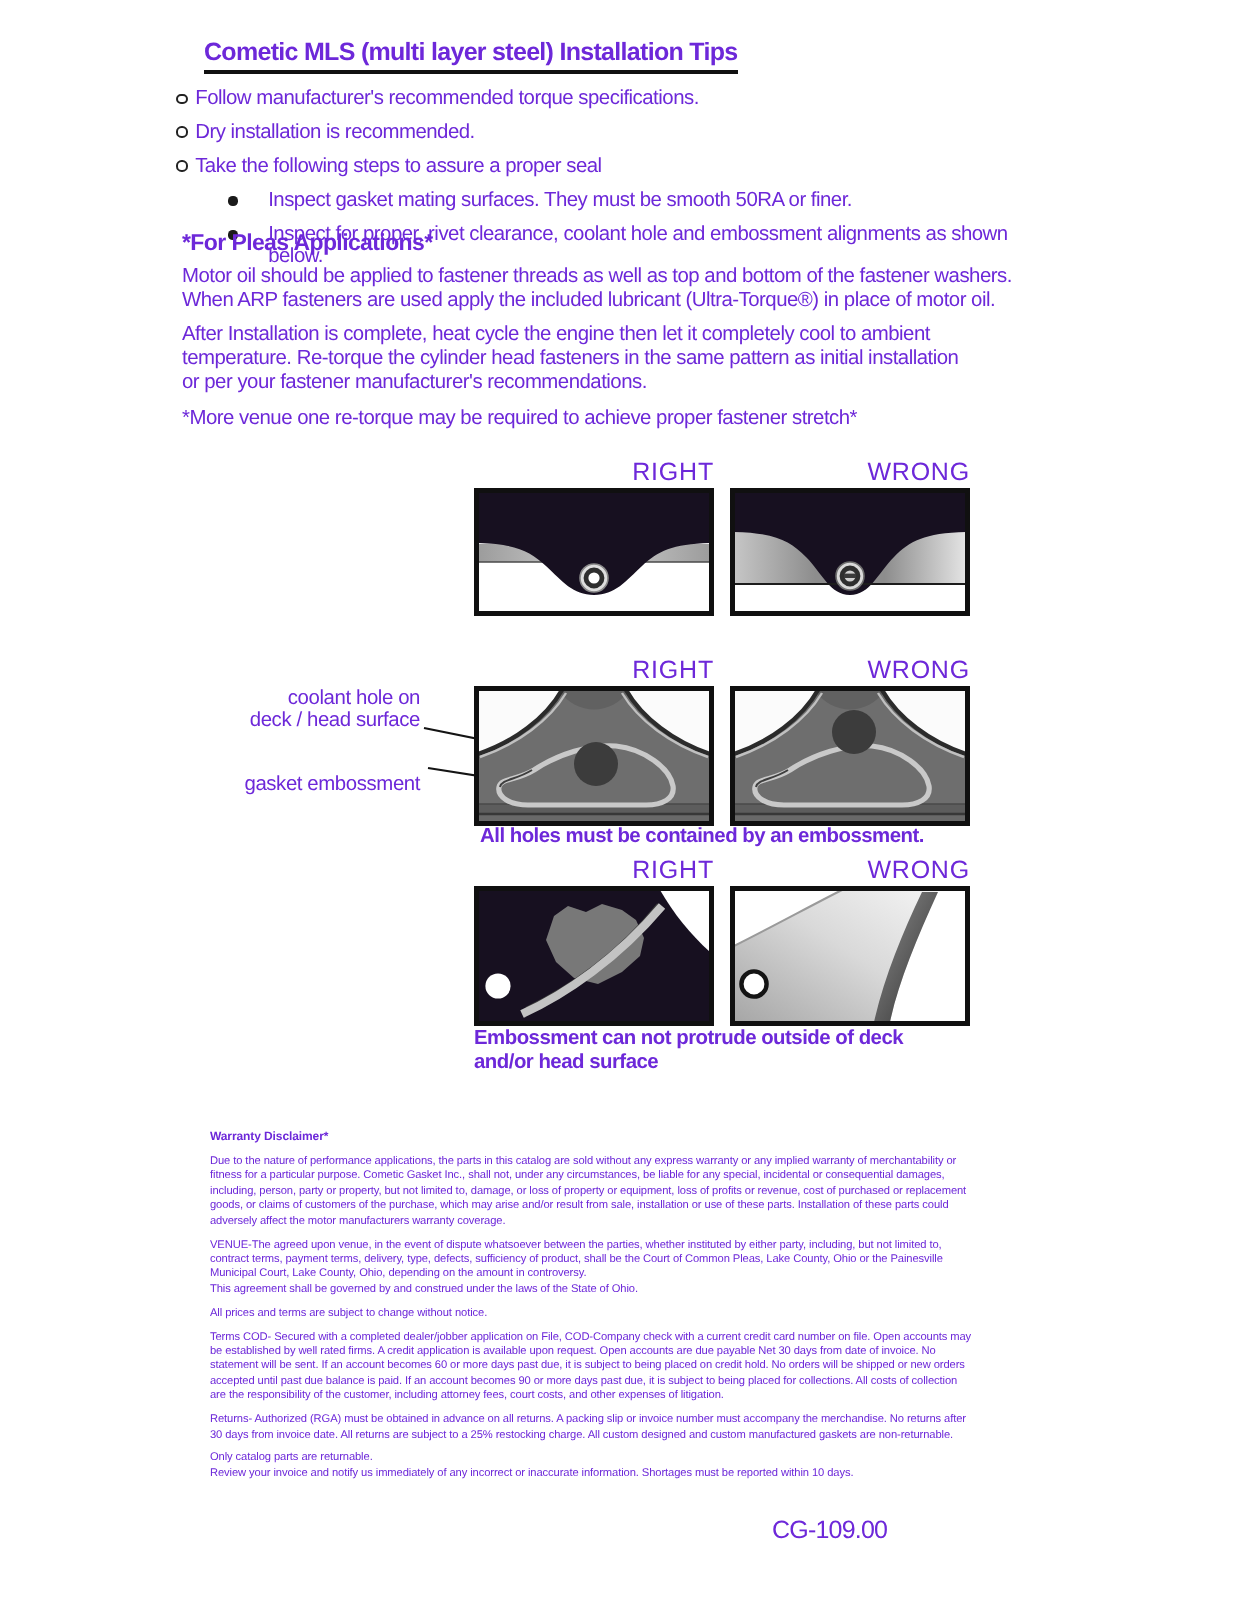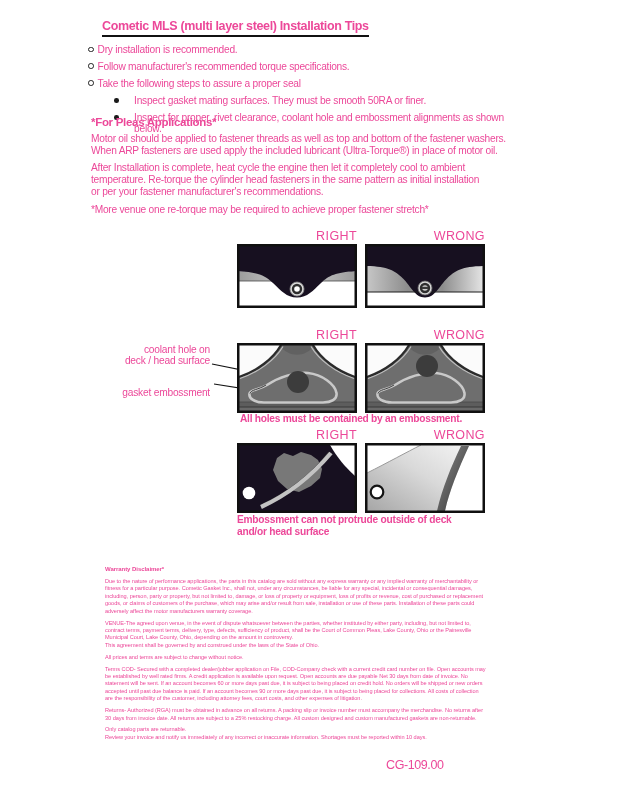--- a/index.html
+++ b/index.html
@@ -1,18 +1,18 @@
 <!DOCTYPE html>
 <html><head>
 <meta charset="utf-8">
 <style>
   html,body{margin:0;padding:0;background:#ffffff;}
   .page{
     position:relative;width:526px;height:800px;background:#ffffff;overflow:hidden;
-    font-family:"Liberation Sans","DejaVu Sans",sans-serif;color:#ec4899;
+    font-family:"Liberation Sans","DejaVu Sans",sans-serif;color:#6d28d9;
   }
   .title{
     position:absolute;left:102px;top:19px;margin:0;
     font-size:12.5px;font-weight:bold;letter-spacing:-0.35px;
     border-bottom:2px solid #111;padding-bottom:2px;display:inline-block;
   }
   .bullets{position:absolute;left:88px;top:44px;margin:0;padding:0;list-style:none;
     font-size:10.2px;letter-spacing:-0.25px;}
   .bullets li{display:flex;align-items:flex-start;height:16.9px;}
   .bullets li.sub{margin-left:26px;gap:12px;}
@@ -38,25 +38,25 @@
 </head>
 <body>
 
 <div class="page">
 
   <h1 class="title">Cometic MLS (multi layer steel) Installation Tips</h1>
 
   <ul class="bullets">
     <li>
       <span class="dot-open"></span>
-      <span>Dry installation is recommended.</span>
+      <span>Follow manufacturer's recommended torque specifications.</span>
     </li>
     <li>
       <span class="dot-open"></span>
-      <span>Follow manufacturer's recommended torque specifications.</span>
+      <span>Dry installation is recommended.</span>
     </li>
     <li>
       <span class="dot-open"></span>
       <span>Take the following steps to assure a proper seal</span>
     </li>
     <li class="sub">
       <span class="dot-fill"></span>
       <span>Inspect gasket mating surfaces.  They must be smooth 50RA or finer.</span>
     </li>
     <li class="sub">

